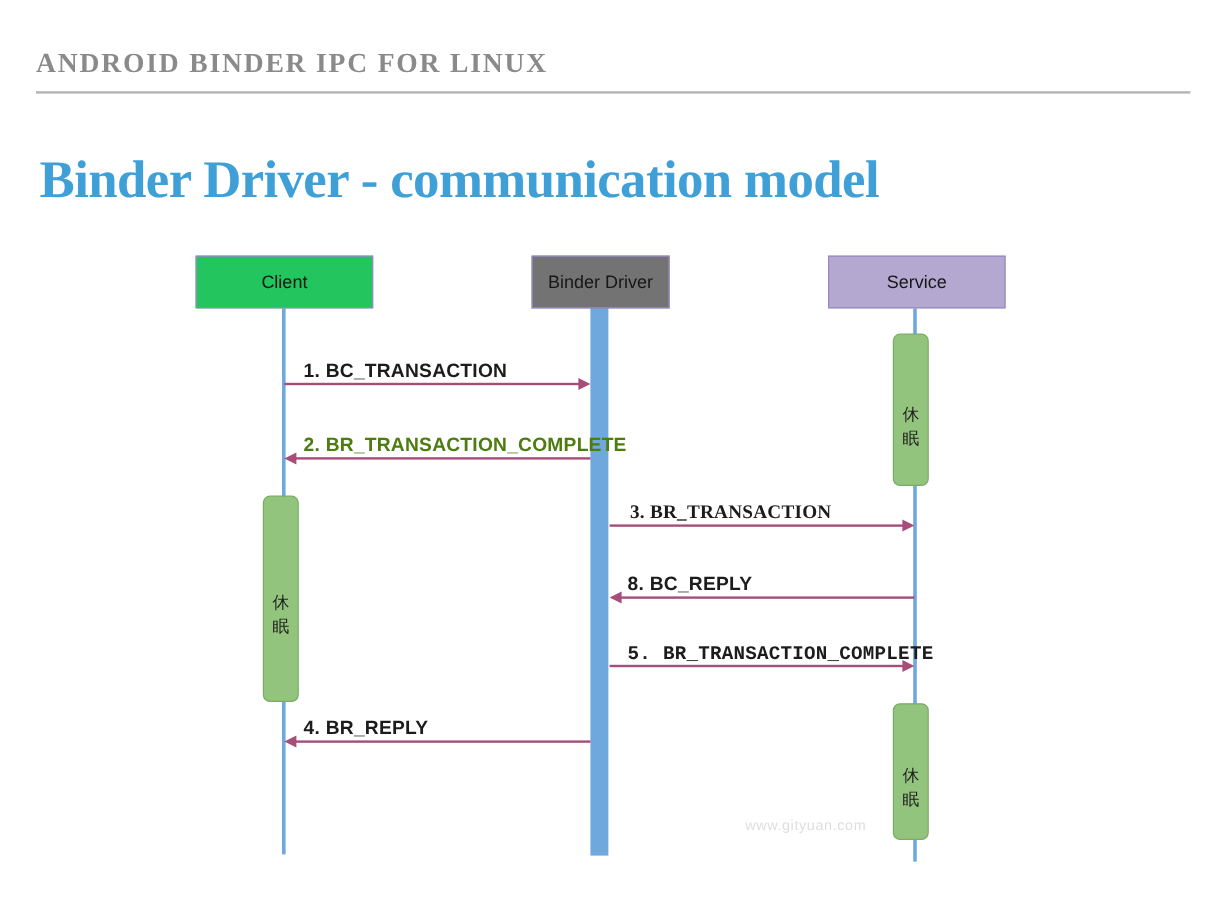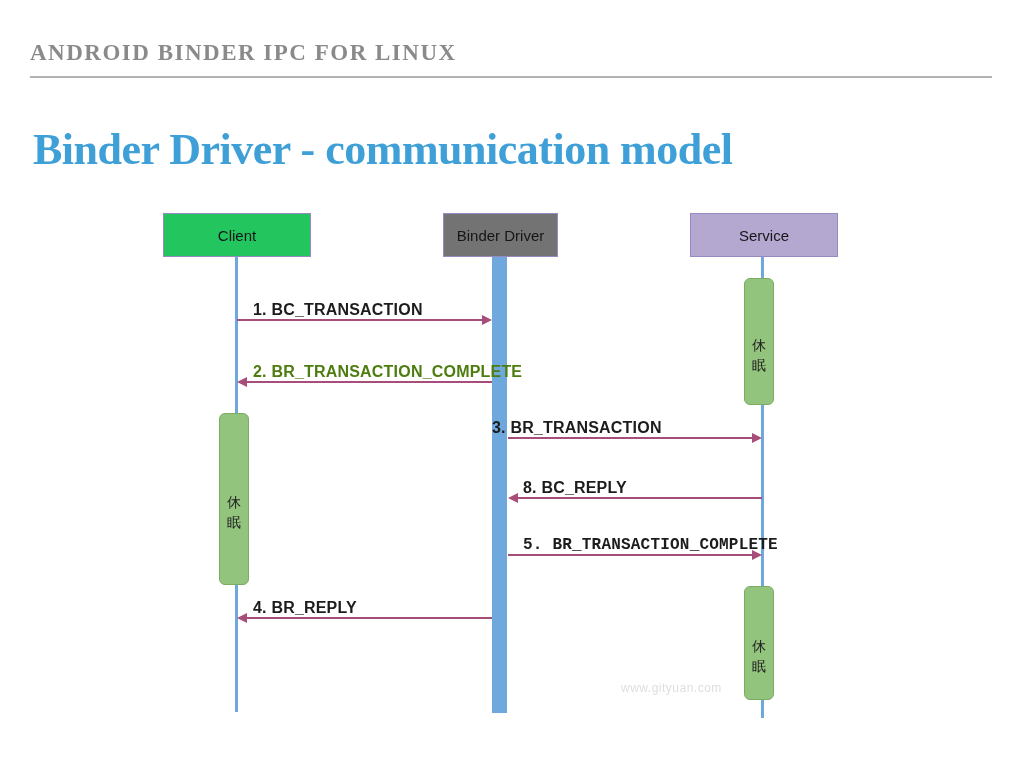--- a/index.html
+++ b/index.html
@@ -146,21 +146,21 @@
         <span>休眠</span>
       </div>
       <div class="msg-line" style="left: 237px; width: 246px; top: 319px; background: rgb(166, 77, 121);"></div>
       <div class="msg-head right" style="left: 482px; border-left-color: rgb(166, 77, 121); top: 315px;"></div>
       <div class="msg-label" style="left: 253px; top: 301px; color: rgb(28, 28, 28);">1. BC_TRANSACTION</div>
       <div class="msg-line" style="left: 246px; width: 246px; top: 381px; background: rgb(166, 77, 121);"></div>
       <div class="msg-head left" style="left: 237px; border-right-color: rgb(166, 77, 121); top: 377px;"></div>
       <div class="msg-label" style="left: 253px; top: 363px; color: #4d7c0f;">2. BR_TRANSACTION_COMPLETE</div>
       <div class="msg-line" style="left: 508px; width: 245px; top: 437px; background: rgb(166, 77, 121);"></div>
       <div class="msg-head right" style="left: 752px; border-left-color: rgb(166, 77, 121); top: 433px;"></div>
-      <div class="msg-label" style="left: 492px; top: 419px; color: rgb(28, 28, 28);">3. BR_TRANSACTION</div>
+      <div class="msg-label" style="left: 525px; top: 419px; color: rgb(28, 28, 28); font-family: Liberation Serif, serif;">3. BR_TRANSACTION</div>
       <div class="msg-line" style="left: 517px; width: 245px; top: 497px; background: rgb(166, 77, 121);"></div>
       <div class="msg-head left" style="left: 508px; border-right-color: rgb(166, 77, 121); top: 493px;"></div>
       <div class="msg-label" style="left: 523px; top: 479px; color: rgb(28, 28, 28);">8. BC_REPLY</div>
       <div class="msg-line" style="left: 508px; width: 245px; top: 554px; background: rgb(166, 77, 121);"></div>
       <div class="msg-head right" style="left: 752px; border-left-color: rgb(166, 77, 121); top: 550px;"></div>
       <div class="msg-label" style="left: 523px; top: 536px; color: rgb(28, 28, 28); font-family: Liberation Mono, monospace;">5. BR_TRANSACTION_COMPLETE</div>
       <div class="msg-line" style="left: 246px; width: 246px; top: 617px; background: rgb(166, 77, 121);"></div>
       <div class="msg-head left" style="left: 237px; border-right-color: rgb(166, 77, 121); top: 613px;"></div>
       <div class="msg-label" style="left: 253px; top: 599px; color: rgb(28, 28, 28);">4. BR_REPLY</div>
     </div>

